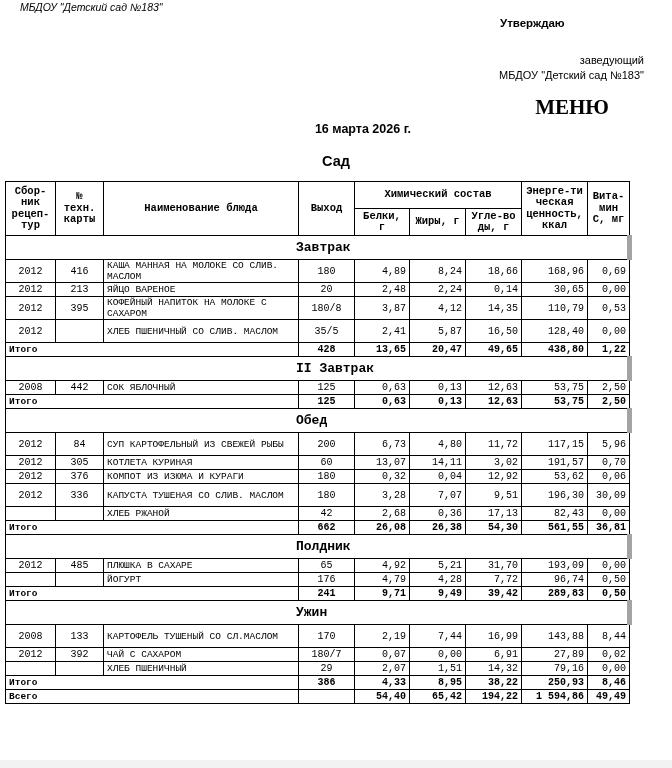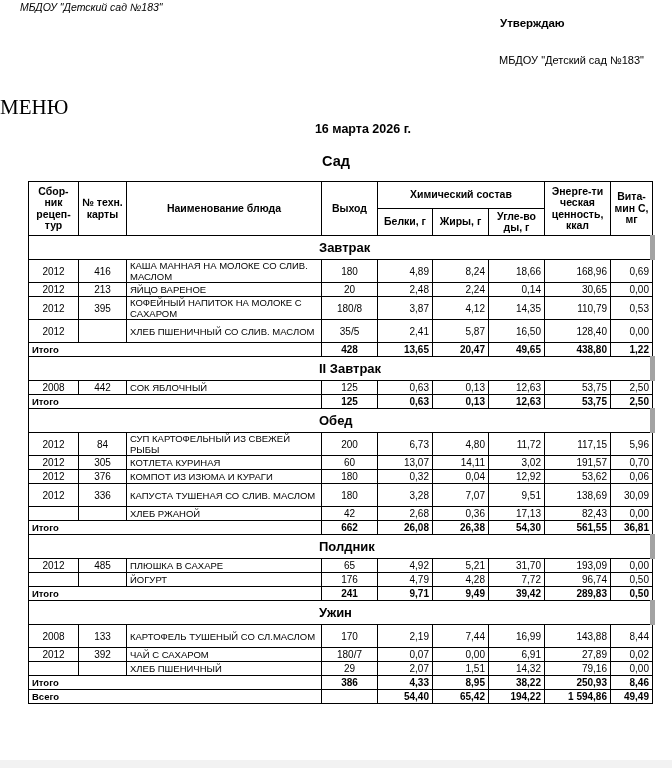--- a/index.html
+++ b/index.html
@@ -22,37 +22,38 @@
     font-size: 11.5px; font-weight: bold;
   }
   .approver {
     position: absolute; right: 28px; top: 53px;
     text-align: right; font-size: 11px; line-height: 14.5px;
   }
   .sign-line {
     display: inline-block; width: 82px; border-bottom: 1px solid #000; height: 10px; vertical-align: baseline; margin-right: 2px;
   }
   .title {
-    position: absolute; left: 0; width: 609px; top: 95px; text-align: left;
-    font-family: "Liberation Serif", serif; font-weight: normal; font-size: 21px;
+    position: absolute; left: 0; width: 609px; top: 95px; text-align: right;
+    font-family: "Liberation Serif", serif; font-weight: bold; font-size: 21px;
   }
   .date {
     position: absolute; left: 0; width: 672px; top: 122px; text-align: center;
     font-weight: bold; font-size: 12.5px; padding-left: 27px;
   }
   .group {
     position: absolute; left: 0; width: 672px; top: 153px; text-align: center;
     font-weight: bold; font-size: 14.5px;
   }
   table.menu {
-    position: absolute; left: 28px; top: 181px;
+    position: absolute; left: 5px; top: 181px;
     width: 624px;
     border-collapse: collapse;
     table-layout: fixed;
     font-size: 10px;
+    font-family: Liberation Mono, monospace;
   }
   table.menu td, table.menu th {
     border: 1px solid #000;
     padding: 0 3px;
     line-height: 11px;
     overflow: hidden;
   }
   table.menu th {
     font-weight: bold; text-align: center; font-size: 10.5px; line-height: 11.5px;
   }
@@ -69,20 +70,21 @@
   td.name { text-align: left; font-size: 9.5px; line-height: 10.5px; padding-left: 2px; }
   tr.total td { font-weight: bold; height: 13px; }
   tr.total td.lbl { text-align: left; font-size: 9.5px; margin-top: 32px; }
 </style>
 </head>
 <body>
 
 <div class="org-top">МБДОУ "Детский сад №183"</div>
 <div class="approve">Утверждаю</div>
 <div class="approver">
+  <div>заведующий</div>
   <div>МБДОУ "Детский сад №183"</div>
 </div>
 <div class="title">МЕНЮ</div>
 <div class="date">16 марта 2026 г.</div>
 <div class="group">Сад</div>
 
 <table class="menu">
   <colgroup>
     <col style="width:50px">
       <col style="width:48px">
@@ -227,21 +229,21 @@
         <td class="r">0,06</td>
       </tr>
       <tr class="r2">
         <td class="c">2012</td>
         <td class="c">336</td>
         <td class="name">КАПУСТА ТУШЕНАЯ СО СЛИВ. МАСЛОМ</td>
         <td class="c">180</td>
         <td class="r">3,28</td>
         <td class="r">7,07</td>
         <td class="r">9,51</td>
-        <td class="r">138,69</td>
+        <td class="r">196,30</td>
         <td class="r">30,09</td>
       </tr>
       <tr class="r1">
         <td class="c"></td>
         <td class="c"></td>
         <td class="name">ХЛЕБ РЖАНОЙ</td>
         <td class="c">42</td>
         <td class="r">2,68</td>
         <td class="r">0,36</td>
         <td class="r">17,13</td>

